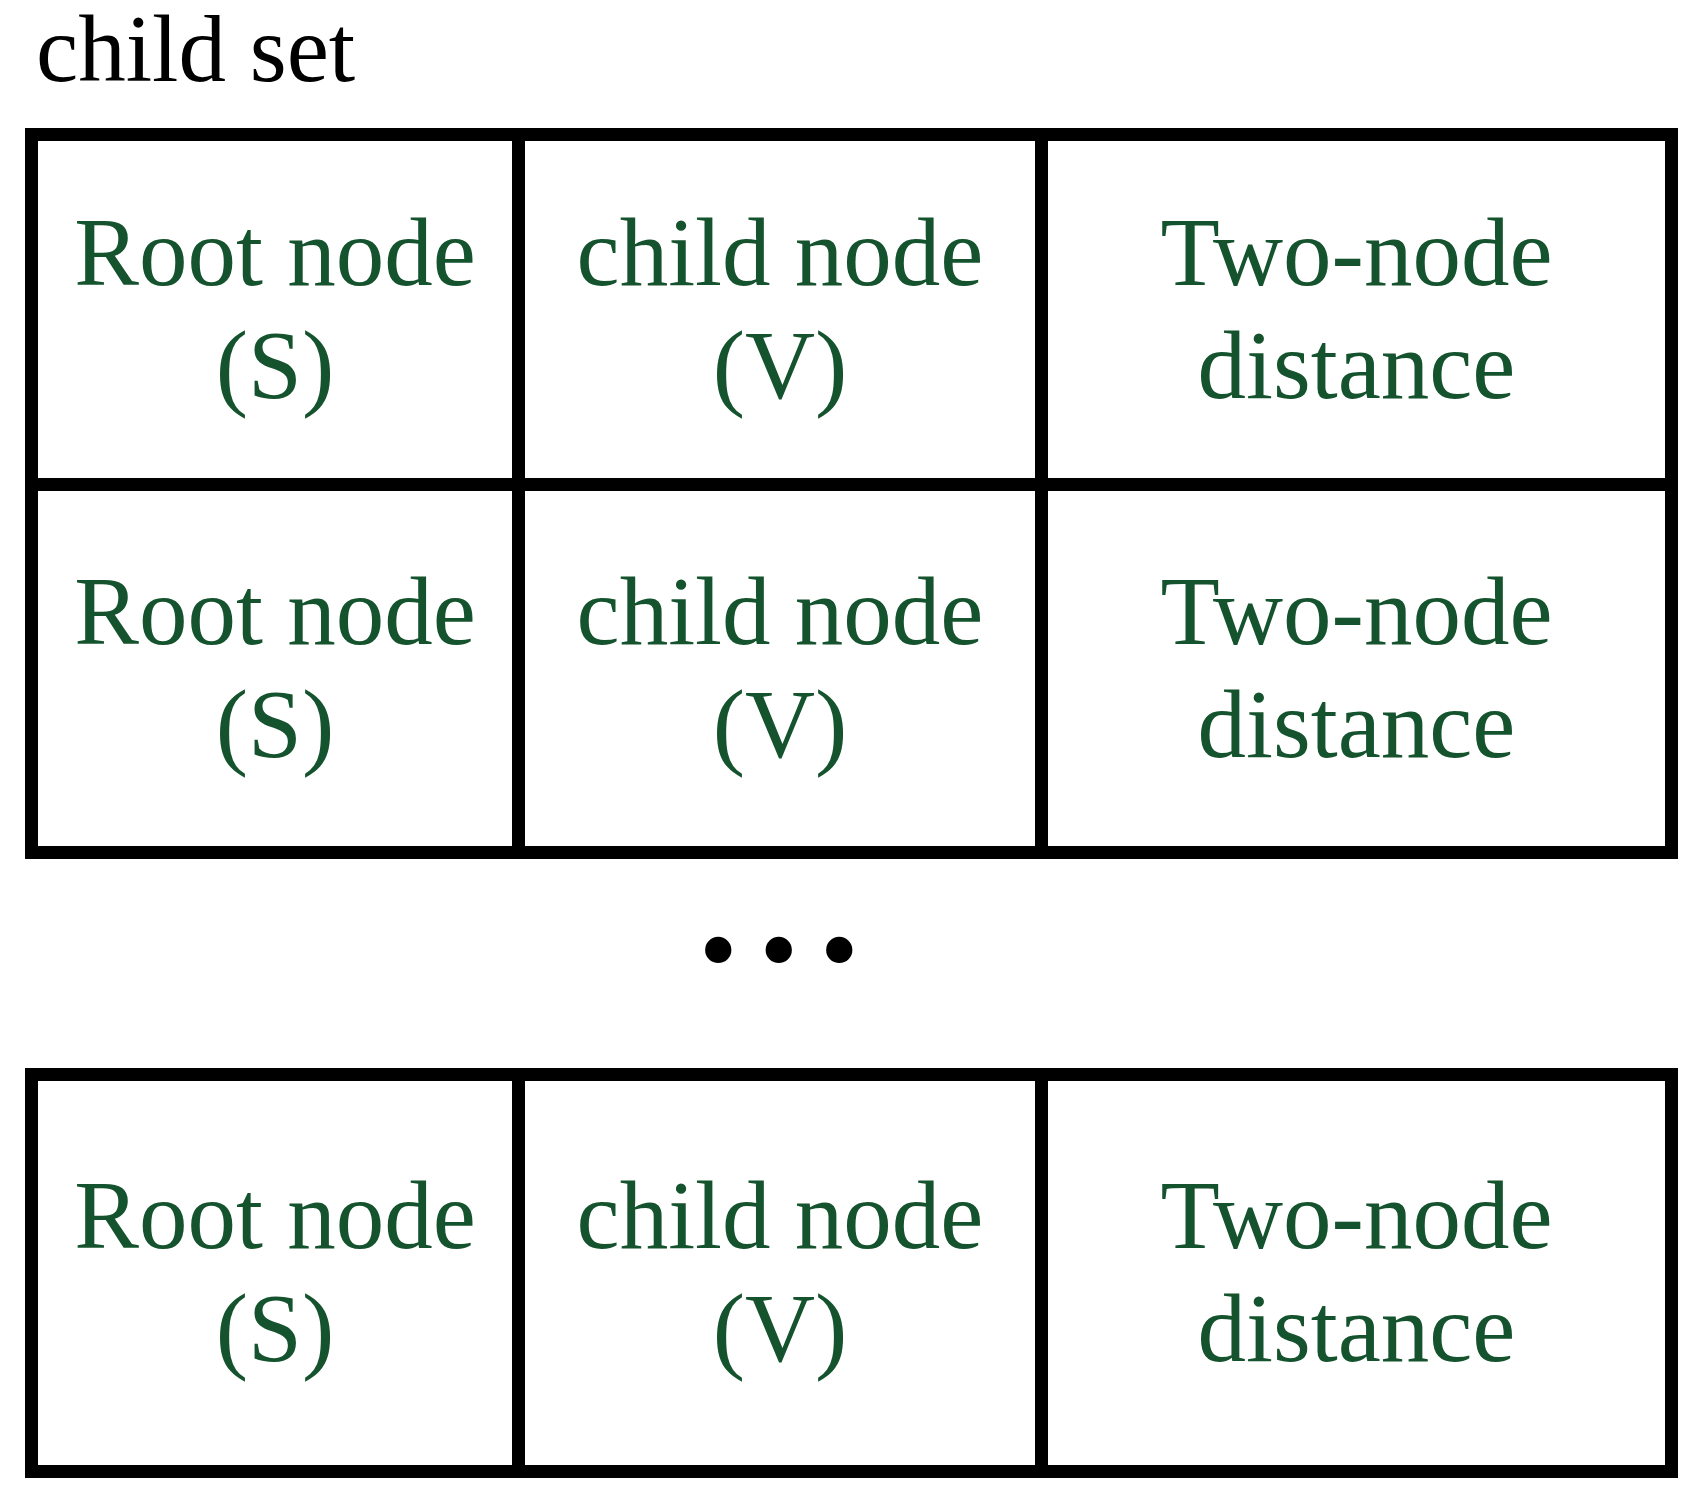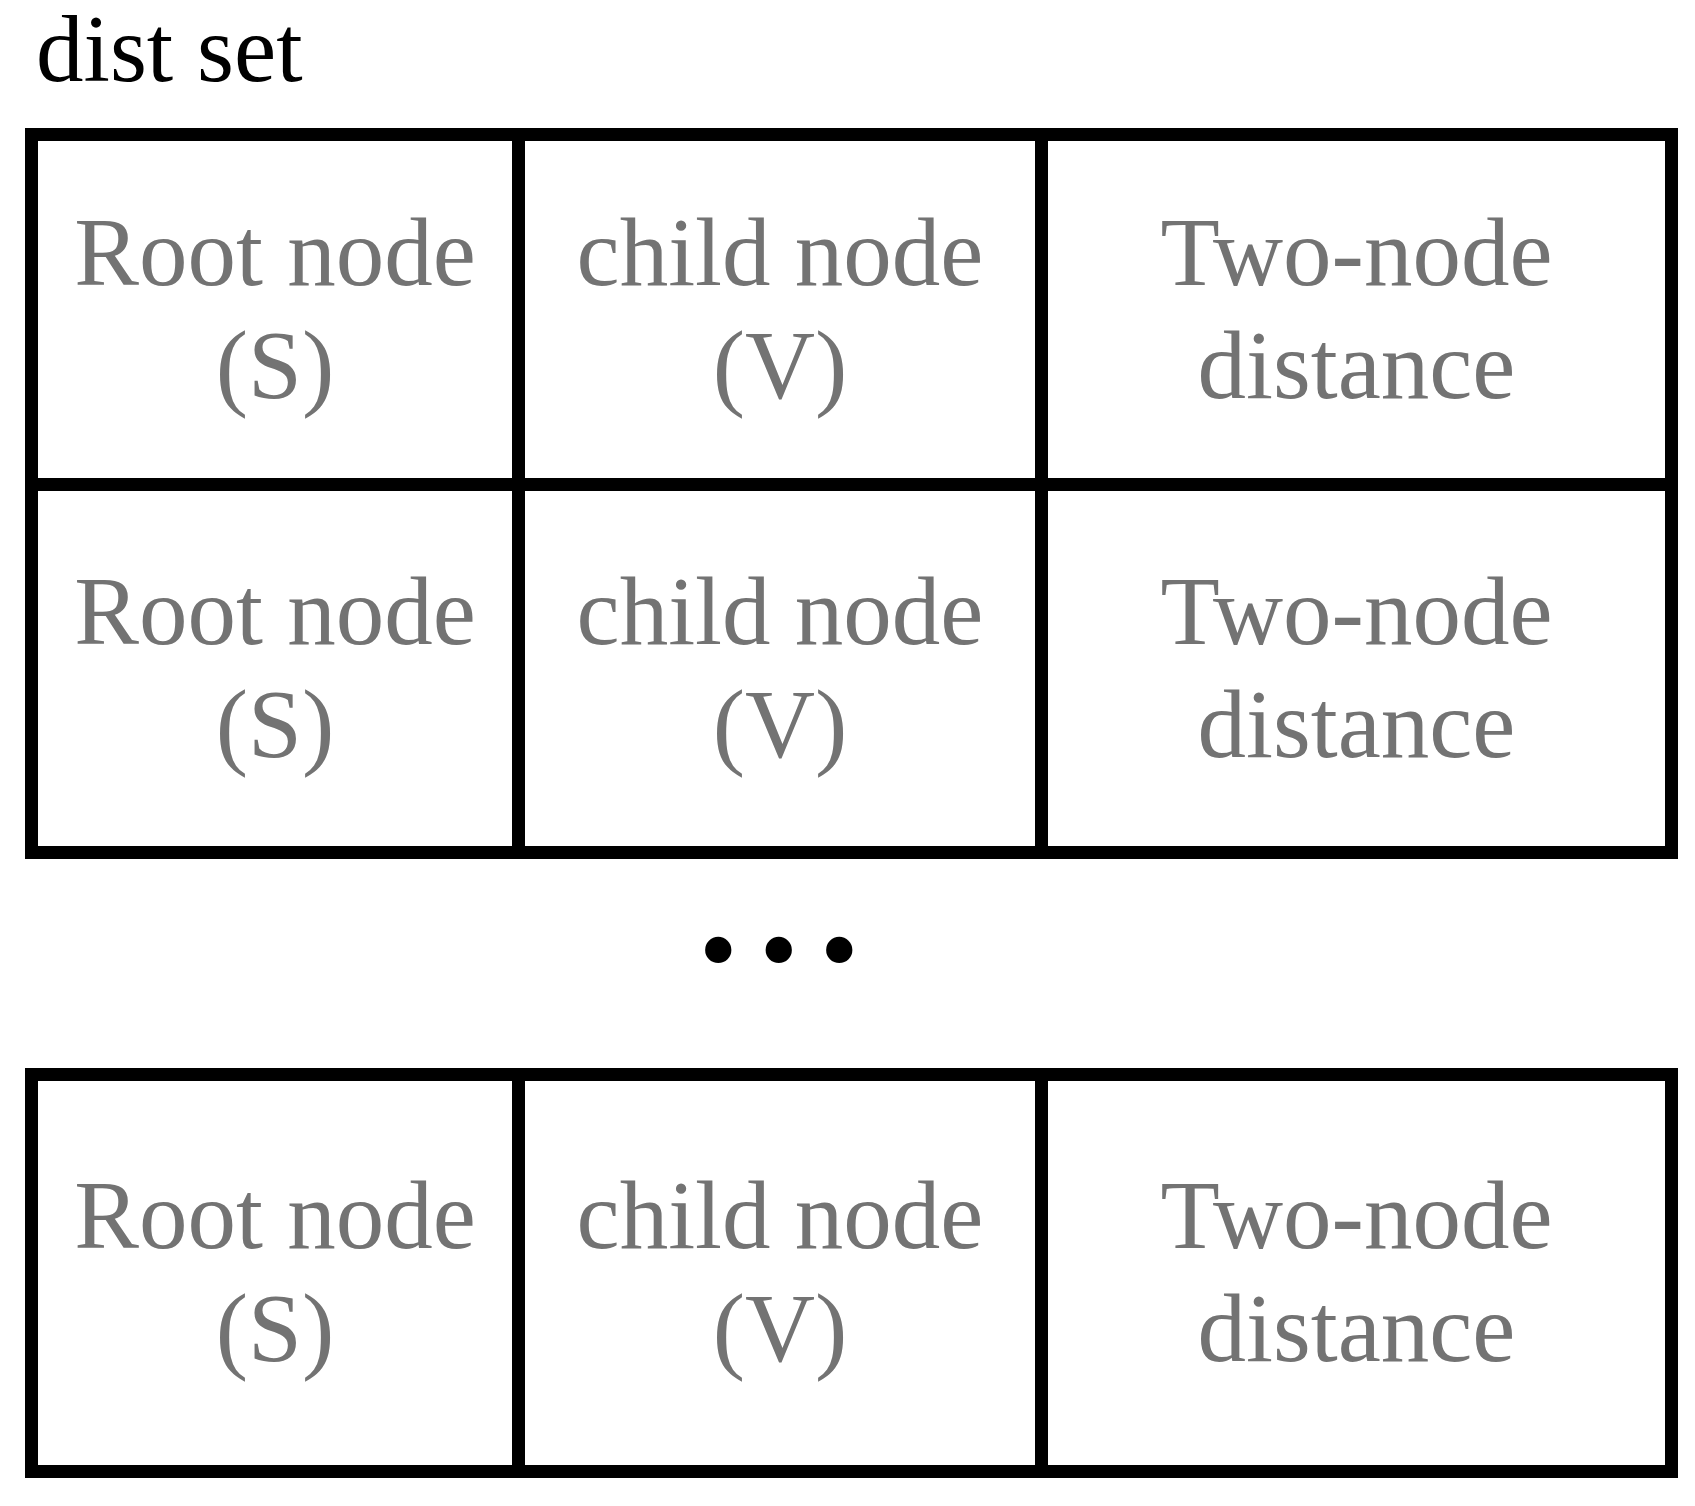--- a/index.html
+++ b/index.html
@@ -31,21 +31,21 @@
     table-layout: fixed;
     background: #ffffff;
   }
   table.dist-table td {
     border: 13px solid #000000;
     text-align: center;
     vertical-align: middle;
     padding: 0;
     font-size: 97px;
     line-height: 1.16;
-    color: #737373;
+    color: #14532d;
     overflow: hidden;
   }
   #table-top {
     left: 25px;
     top: 128px;
     width: 1640px;
     height: 718px;
   }
   #table-top tr.row-0 { height: 350px; }
   #table-top tr.row-1 { height: 368px; }
@@ -69,21 +69,21 @@
     line-height: 1.0;
     color: #000000;
     white-space: nowrap;
   }
 </style>
 </head>
 <body>
 
 <div id="canvas">
 
-  <div class="fig-title">dist set</div>
+  <div class="fig-title">child set</div>
 
   <table id="table-top" class="dist-table">
     <colgroup>
       <col class="c0">
         <col class="c1">
         <col class="c2">
     </colgroup>
     <tbody>
       <tr class="row-0">
         <td>

